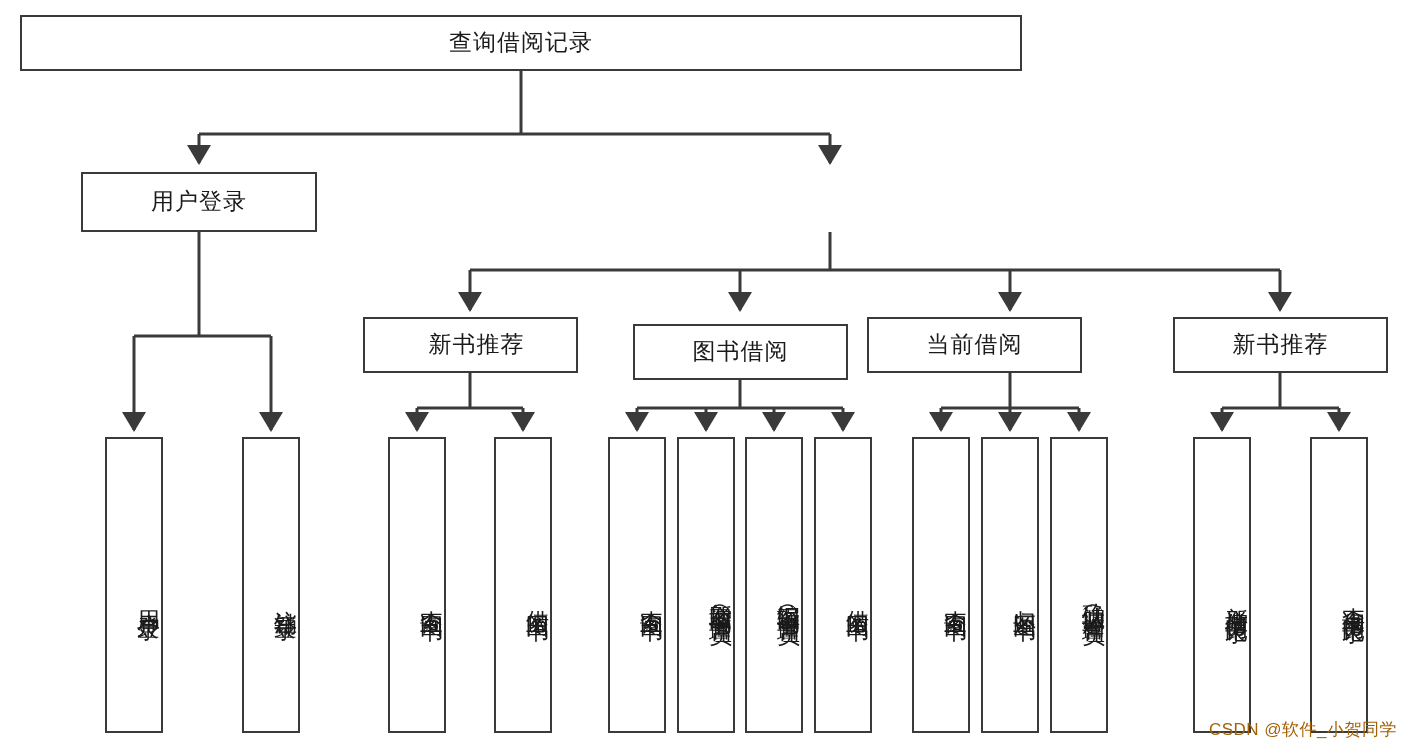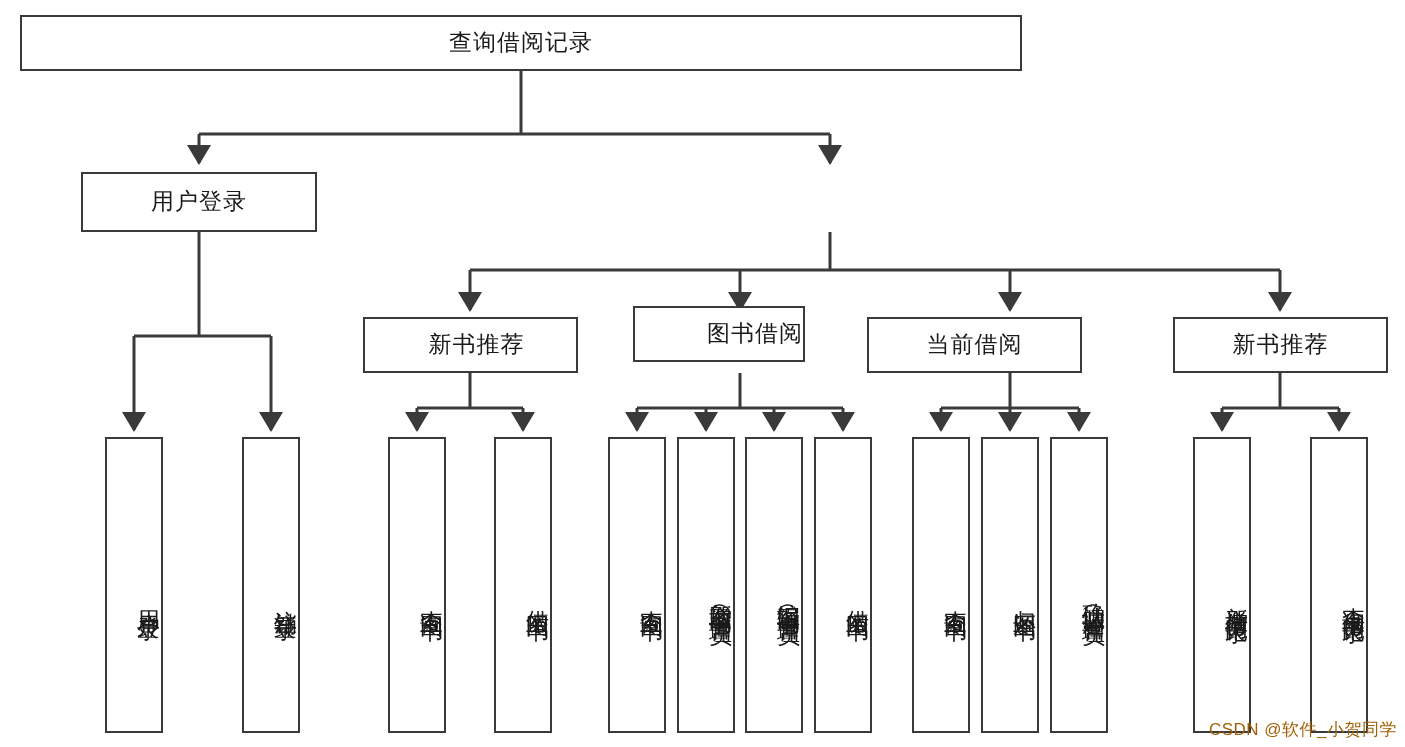--- a/index.html
+++ b/index.html
@@ -126,21 +126,21 @@
     <span class="lbl">查询借阅记录</span>
   </div>
 
   <div class="node h" style="left:81px; top:172px; width:236px; height:60px;">
     <span class="lbl">用户登录</span>
   </div>
 
   <div class="node h" style="left:363px; top:317px; width:215px; height:56px;padding-left:12px;">
     <span class="lbl">新书推荐</span>
   </div>
-  <div class="node h" style="left:633px; top:306px; width:172px; height:56px;justify-content:flex-end;">
+  <div class="node h" style="left:633px; top:324px; width:215px; height:56px;">
     <span class="lbl">图书借阅</span>
   </div>
   <div class="node h" style="left:867px; top:317px; width:215px; height:56px;">
     <span class="lbl">当前借阅</span>
   </div>
   <div class="node h" style="left:1173px; top:317px; width:215px; height:56px;">
     <span class="lbl">新书推荐</span>
   </div>
 
   <div class="node v" style="left:105px; top:437px; width:58px; height:296px;">

